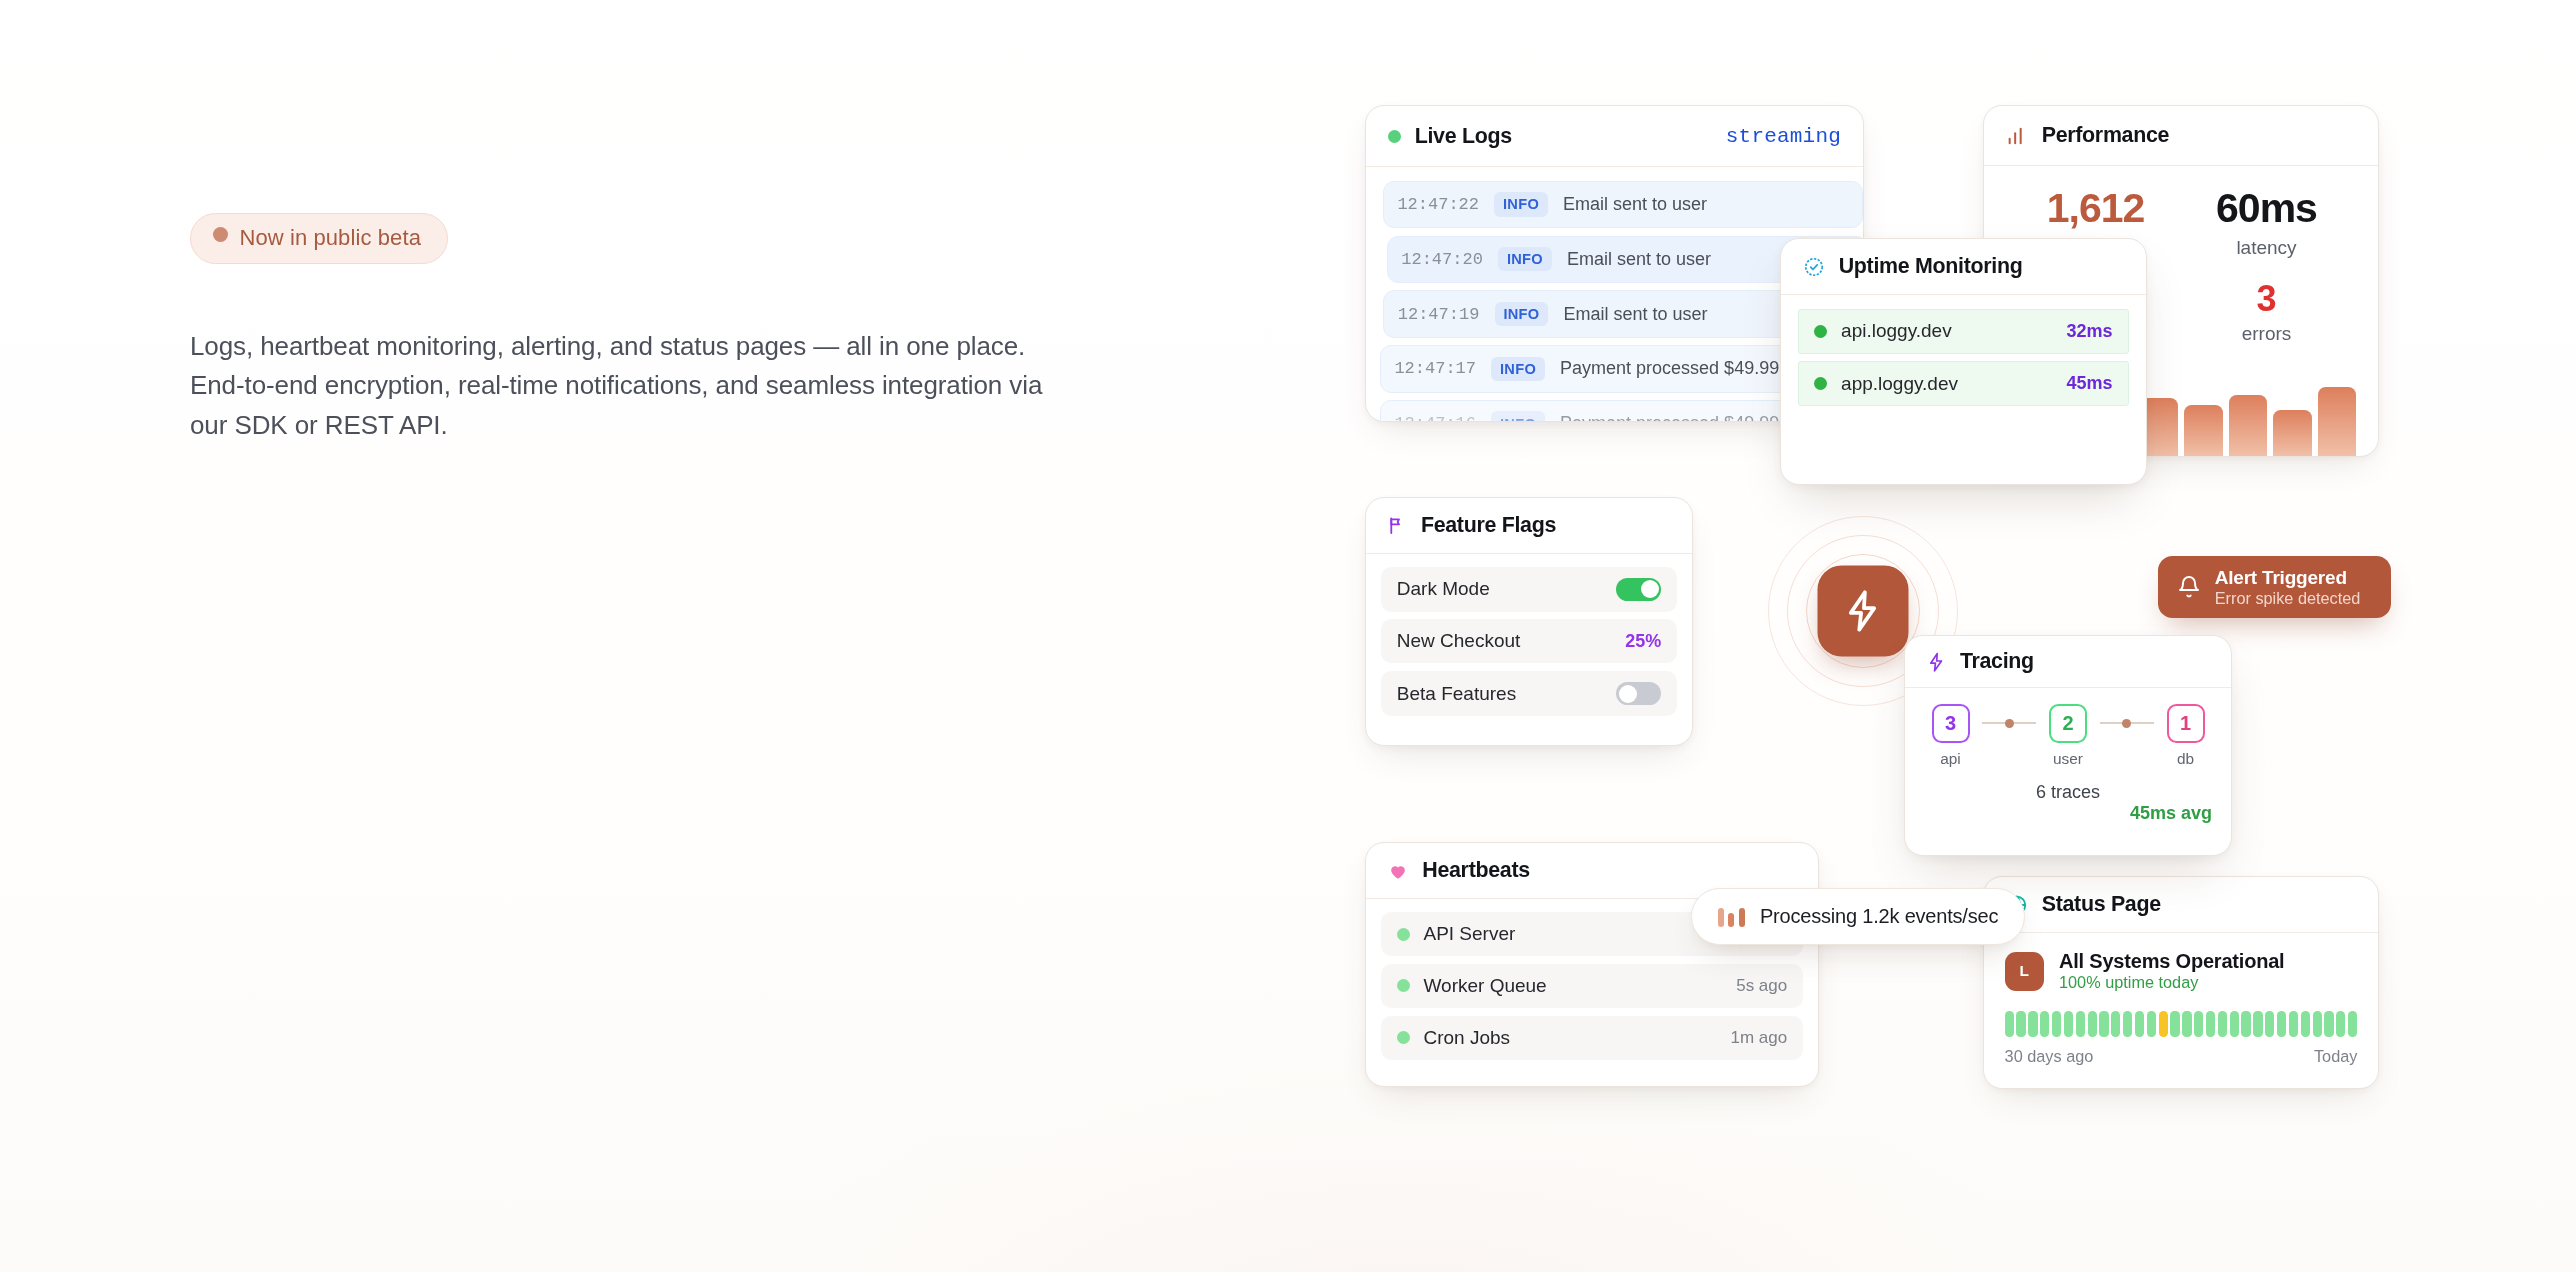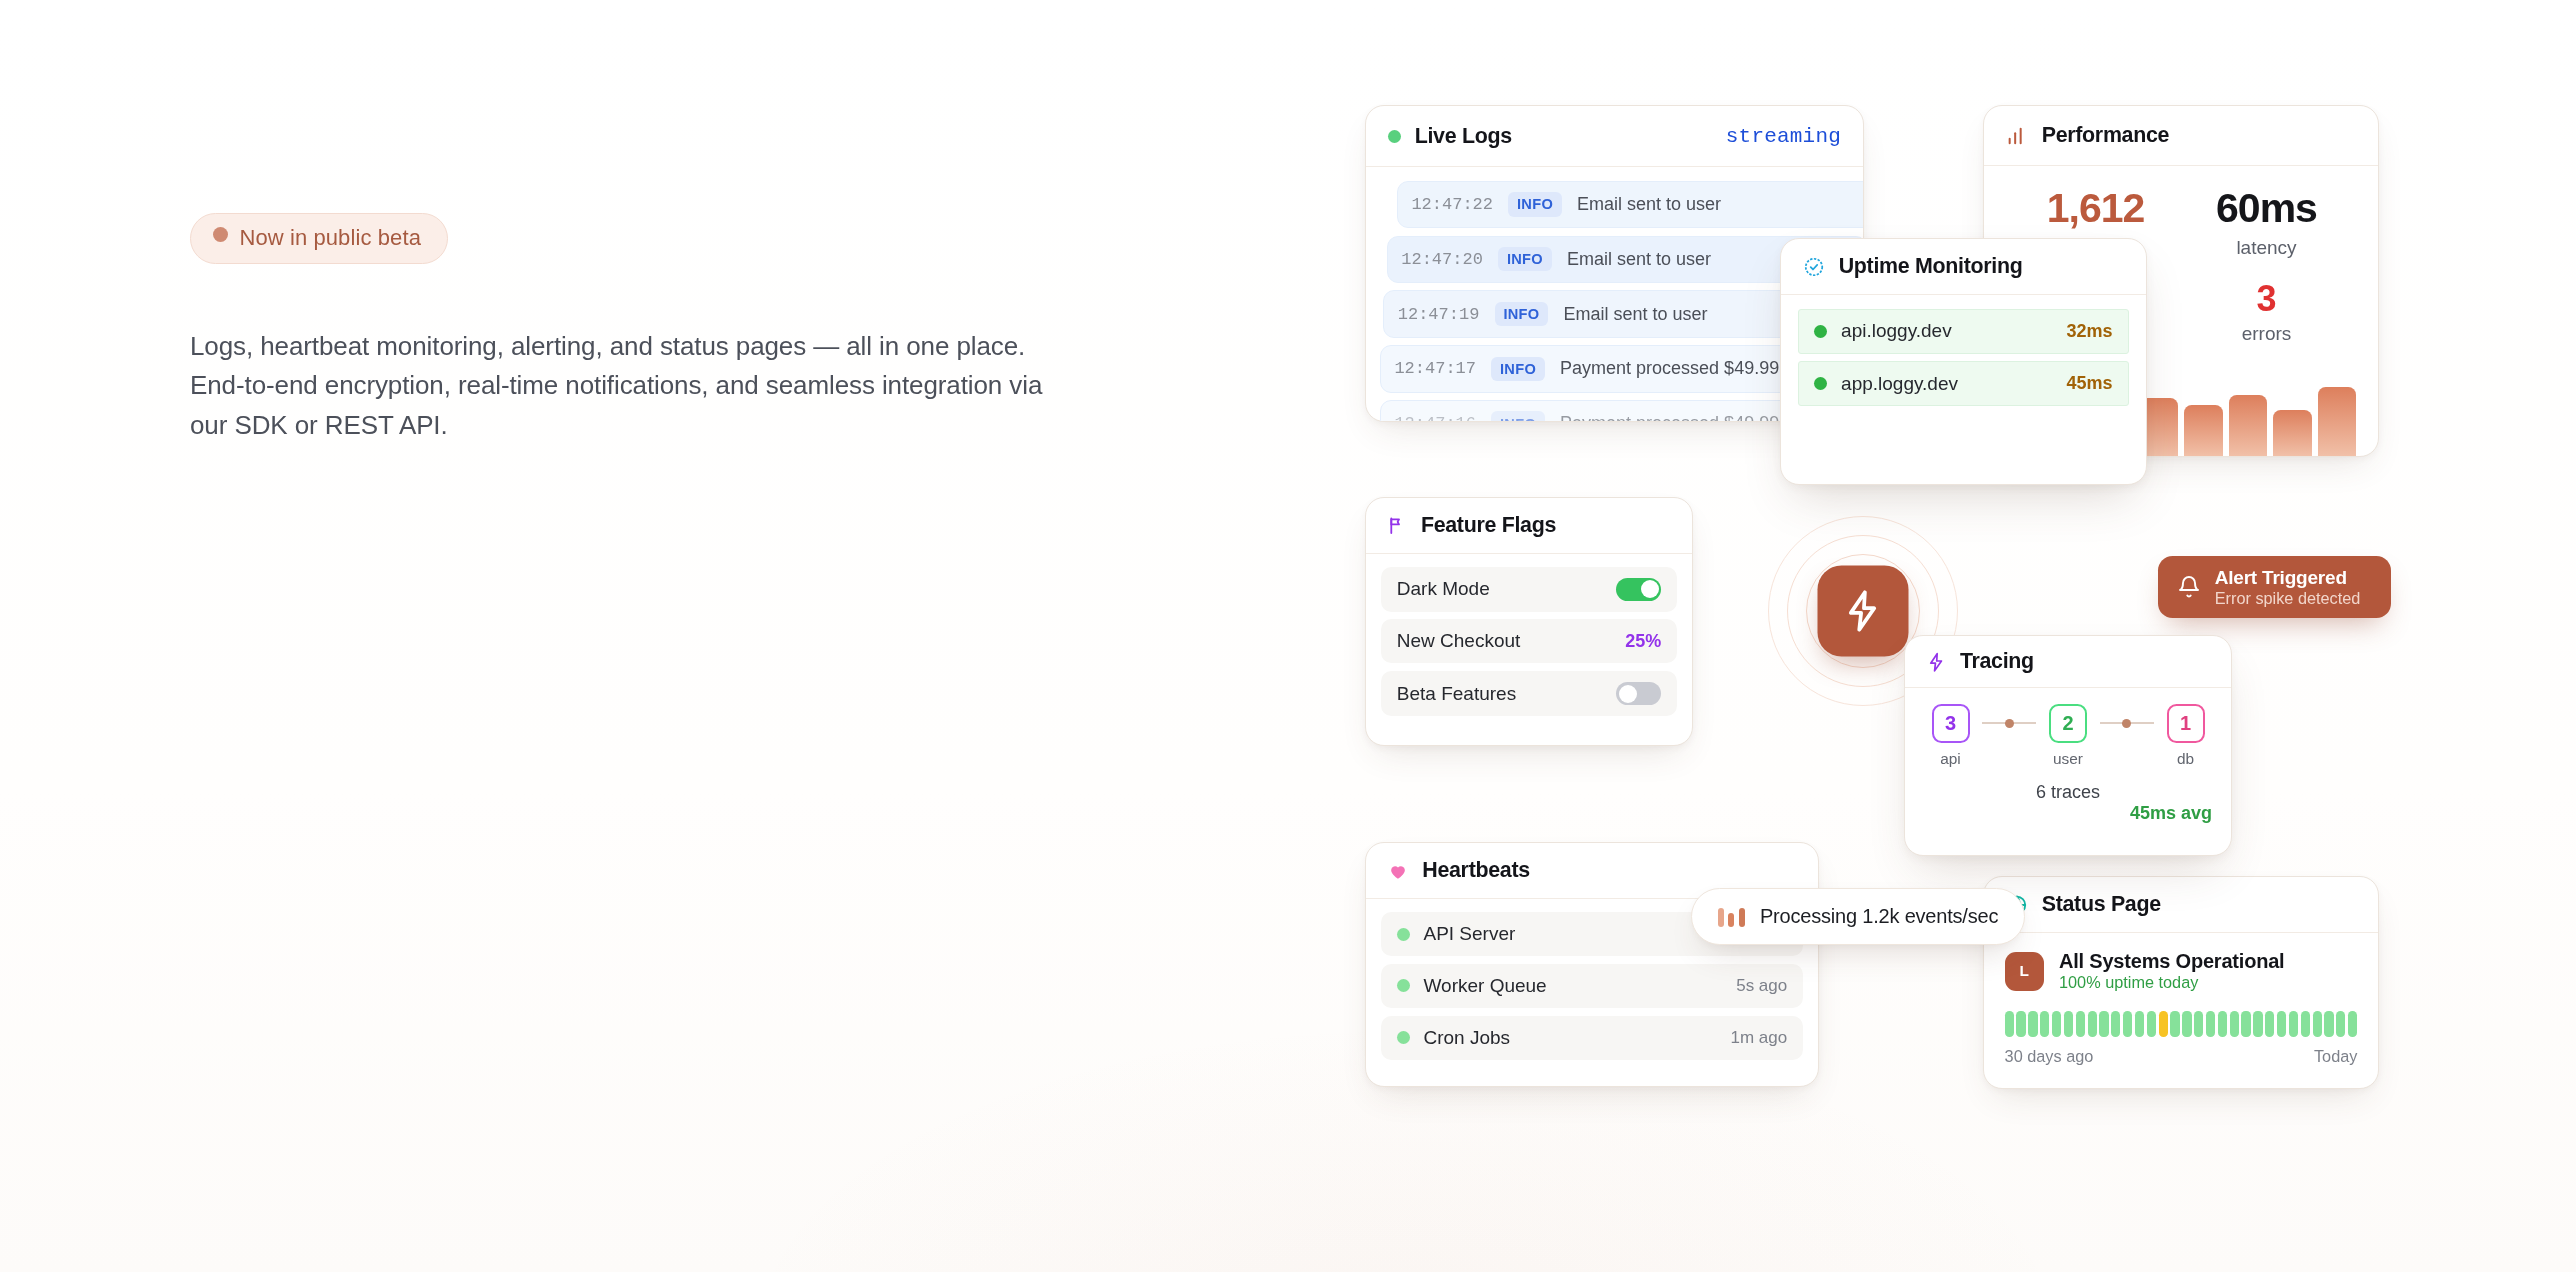--- a/index.html
+++ b/index.html
@@ -61,21 +61,21 @@
   .ic{display:inline-flex;align-items:center;justify-content:center;flex:0 0 auto;}
 
   
   #live-logs{left:1365px;top:105px;width:499px;height:317px;}
   #live-logs .card-body{padding:13.7px 13.7px 0 13.7px;}
   .log-row{
     display:flex;align-items:center;gap:15.4px;
     background:#f2f7fd;border:0.9px solid #e4eefb;border-radius:11px;
     padding:10.3px 13.7px;margin-bottom:7.7px;width:480px;
   }
-  .log-row.r0{margin-left:17px;background:#eef5fd;}
+  .log-row.r0{margin-left:3px;background:#eef5fd;}
   .log-row.r1{margin-left:6.9px;background:#eaf2fd;}
   .log-row.r2{margin-left:3.4px;background:#eff5fd;}
   .log-row.r3{margin-left:0px;background:#f3f8fe;}
   .log-row.r4{margin-left:0px;background:#f6fafe;}
   .log-time{font-family:"Liberation Mono",monospace;font-size:17px;color:#8b8f97;flex:0 0 auto;}
   .log-lvl{
     font-size:14.6px;font-weight:700;color:#2f62d8;background:#dee8fb;
     border-radius:6px;padding:4.3px 8.6px;letter-spacing:0.3px;flex:0 0 auto;
   }
   .log-msg{font-size:18px;color:#4b4f58;white-space:nowrap;}
@@ -101,21 +101,21 @@
   
   #uptime{left:1780px;top:238px;width:367px;height:247px;z-index:6;
     box-shadow:0 22px 50px -15.4px rgba(90,62,44,.22),0 3.4px 12px -3.4px rgba(90,62,44,.09);}
   #uptime .card-head{padding:17px 22px 16.3px 22px;}
   #uptime .card-body{padding:13.7px 17px 15.4px 17px;}
   .up-row{display:flex;align-items:center;gap:13.7px;border-radius:3px;padding:10.3px 15.4px;margin-bottom:7.7px;}
   .up-row.ok{background:#eefaf0;border:0.9px solid #dcf2e0;}
   .up-row.warn{background:#fdfae6;border:0.9px solid #f6eec7;}
   .up-name{font-size:19px;color:#26282e;}
   .up-ms{margin-left:auto;font-size:18px;font-weight:700;}
-  .up-row.ok .up-ms{color:#a16207;}
+  .up-row.ok .up-ms{color:#6d28d9;}
   .up-row.warn .up-ms{color:#bf8307;}
 
   
   #flags{left:1365px;top:497px;width:328px;height:249px;}
   #flags .card-head{padding:17px 20.6px 16.3px 20.6px;}
   #flags .card-body{padding:13px 15.4px 13.7px 15.4px;}
   .flag-row{display:flex;align-items:center;background:#f7f6f4;border-radius:10.3px;padding:11px 15.4px;margin-bottom:7.7px;}
   .flag-name{font-size:19px;color:#26282e;}
   .flag-right{margin-left:auto;display:flex;align-items:center;}
   .flag-pct{font-size:18px;font-weight:700;color:#9333ea;}

